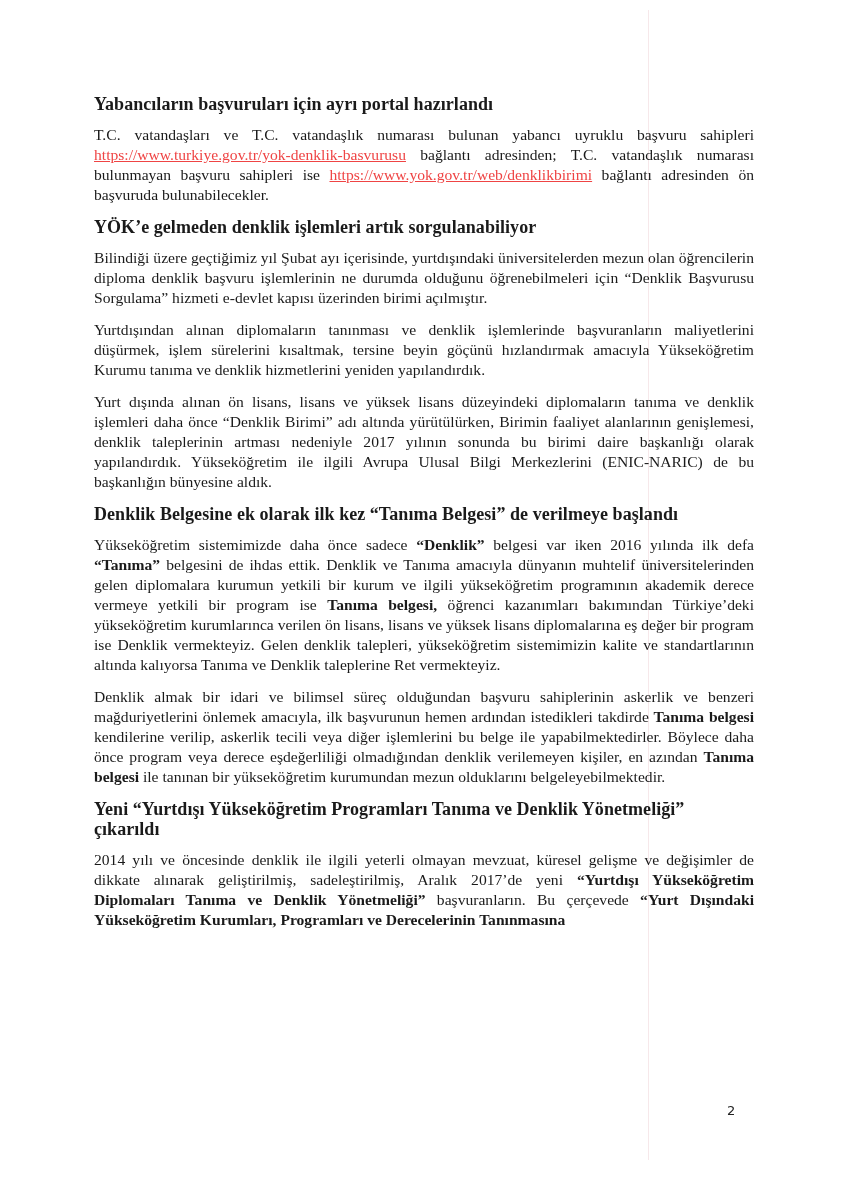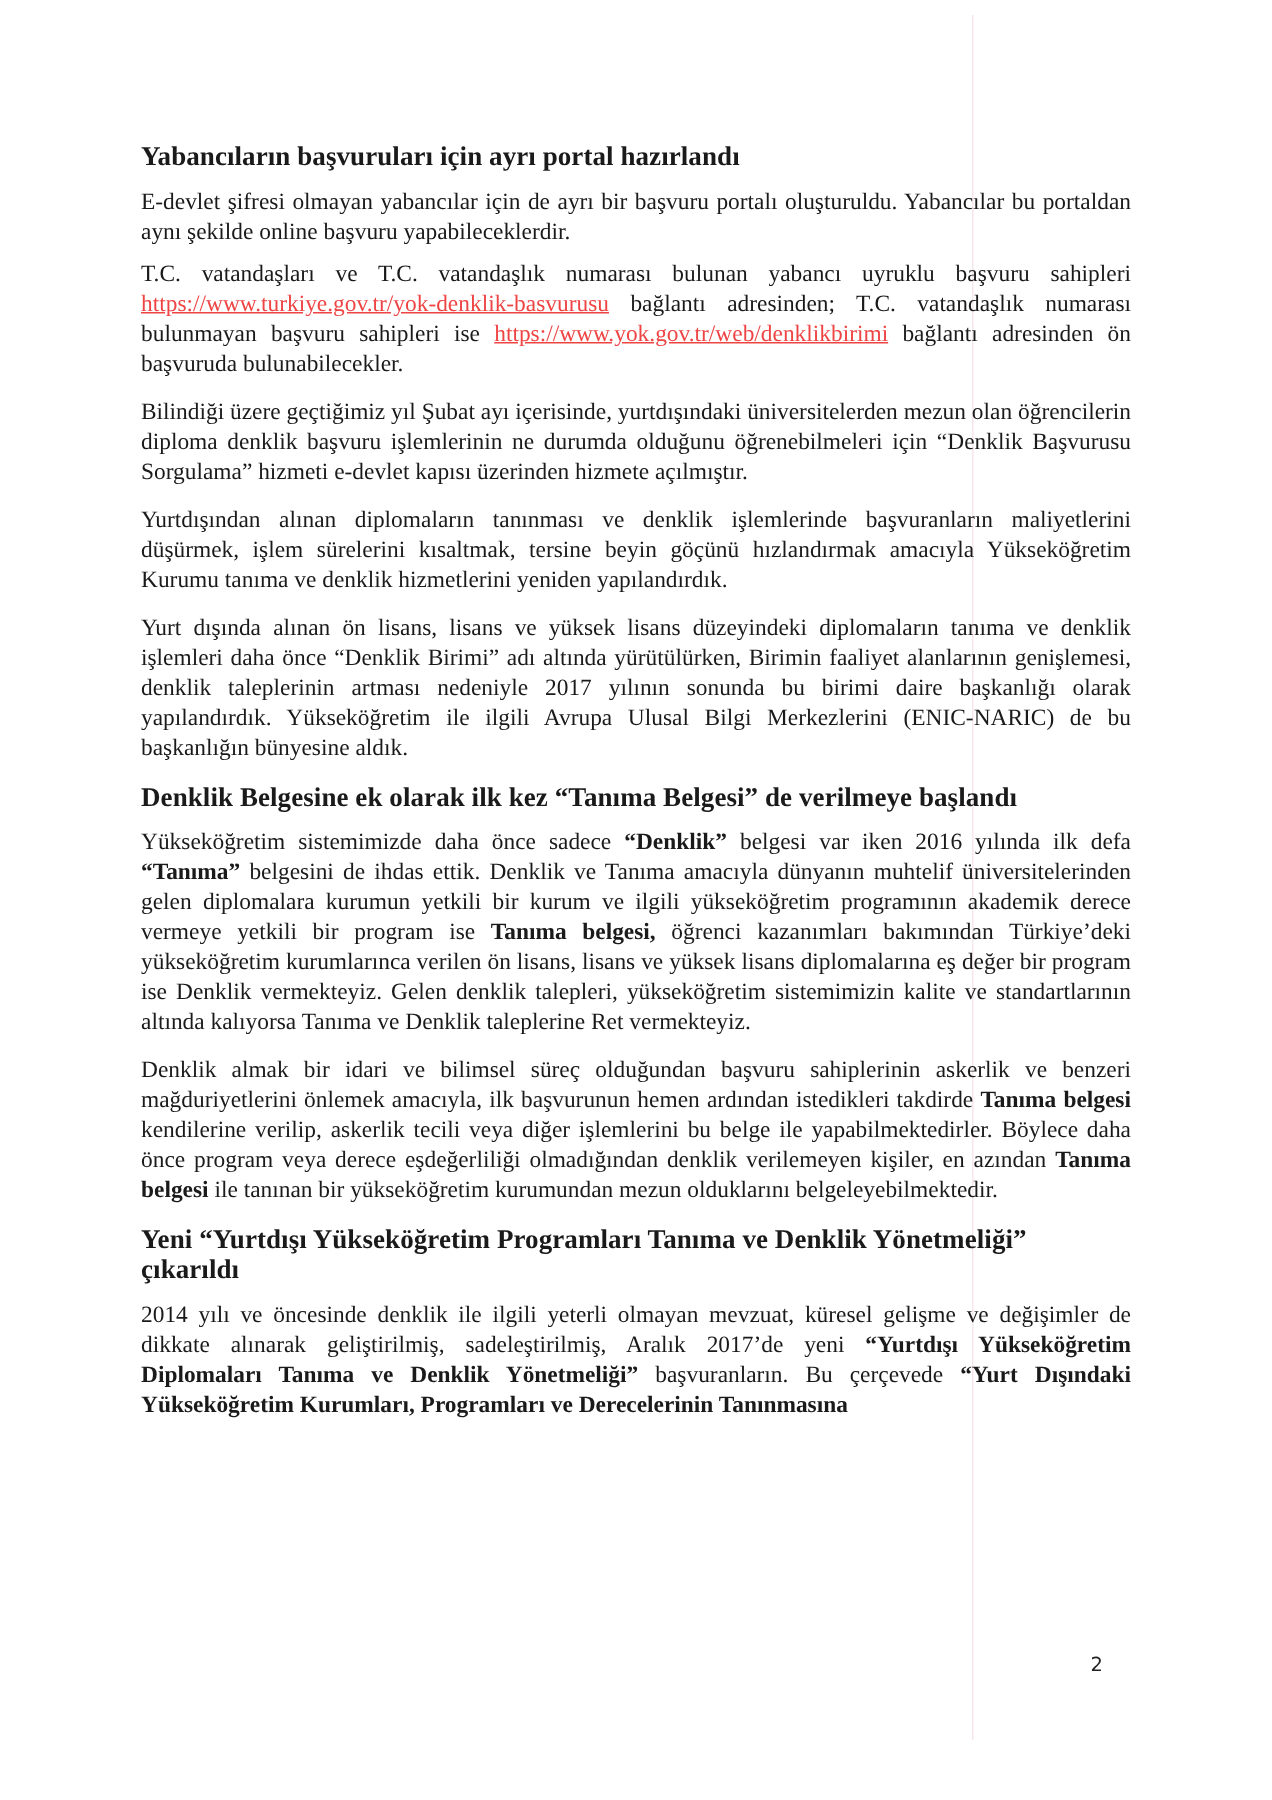--- a/index.html
+++ b/index.html
@@ -58,24 +58,24 @@
     b { font-weight: bold; }
   </style>
 </head>
 <body>
 
 <div class="faint-line"></div>
 
 <div class="page">
 
   <h2>Yabancıların başvuruları için ayrı portal hazırlandı</h2>
-  <p class="tight">E-devlet şifresi olmayan yabancılar için de ayrı bir başvuru portalı oluşturuldu. Yabancılar bu portaldan aynı şekilde online başvuru yapabileceklerdir.</p>
   <p><span>T.C. vatandaşları ve T.C. vatandaşlık numarası bulunan yabancı uyruklu başvuru sahipleri </span><a class="link">https://www.turkiye.gov.tr/yok-denklik-basvurusu</a><span>  bağlantı adresinden; T.C. vatandaşlık numarası bulunmayan başvuru sahipleri ise </span><a class="link">https://www.yok.gov.tr/web/denklikbirimi</a><span> bağlantı adresinden ön başvuruda bulunabilecekler.</span></p>
 
-  <p>Bilindiği üzere geçtiğimiz yıl Şubat ayı içerisinde, yurtdışındaki üniversitelerden mezun olan öğrencilerin diploma denklik başvuru işlemlerinin ne durumda olduğunu öğrenebilmeleri için “Denklik Başvurusu Sorgulama” hizmeti e-devlet kapısı üzerinden hizmete açılmıştır.</p>
+  <h2>YÖK’e gelmeden denklik işlemleri artık sorgulanabiliyor</h2>
+  <p>Bilindiği üzere geçtiğimiz yıl Şubat ayı içerisinde, yurtdışındaki üniversitelerden mezun olan öğrencilerin diploma denklik başvuru işlemlerinin ne durumda olduğunu öğrenebilmeleri için “Denklik Başvurusu Sorgulama” hizmeti e-devlet kapısı üzerinden birimi açılmıştır.</p>
 
   <p>Yurtdışından alınan diplomaların tanınması ve denklik işlemlerinde başvuranların maliyetlerini düşürmek, işlem sürelerini kısaltmak, tersine beyin göçünü hızlandırmak amacıyla Yükseköğretim Kurumu tanıma ve denklik hizmetlerini yeniden yapılandırdık.</p>
   <p>Yurt dışında alınan ön lisans, lisans ve yüksek lisans düzeyindeki diplomaların tanıma ve denklik işlemleri daha önce “Denklik Birimi” adı altında yürütülürken, Birimin faaliyet alanlarının genişlemesi, denklik taleplerinin artması nedeniyle 2017 yılının sonunda bu birimi daire başkanlığı olarak yapılandırdık. Yükseköğretim ile ilgili Avrupa Ulusal Bilgi Merkezlerini (ENIC-NARIC) de bu başkanlığın bünyesine aldık.</p>
 
   <h2>Denklik Belgesine ek olarak ilk kez “Tanıma Belgesi” de verilmeye başlandı</h2>
   <p><span>Yükseköğretim sistemimizde daha önce sadece </span><b>“Denklik”</b><span> belgesi var iken 2016 yılında ilk defa </span><b>“Tanıma”</b><span> belgesini de ihdas ettik. Denklik ve Tanıma amacıyla dünyanın muhtelif üniversitelerinden gelen diplomalara kurumun yetkili bir kurum ve ilgili yükseköğretim programının akademik derece vermeye yetkili bir program ise </span><b>Tanıma belgesi,</b><span> öğrenci kazanımları bakımından Türkiye’deki yükseköğretim kurumlarınca verilen ön lisans, lisans ve yüksek lisans diplomalarına eş değer bir program ise Denklik vermekteyiz. Gelen denklik talepleri, yükseköğretim sistemimizin kalite ve standartlarının altında kalıyorsa Tanıma ve Denklik taleplerine Ret vermekteyiz.</span></p>
   <p><span>Denklik almak bir idari ve bilimsel süreç olduğundan başvuru sahiplerinin askerlik ve benzeri mağduriyetlerini önlemek amacıyla, ilk başvurunun hemen ardından istedikleri takdirde </span><b>Tanıma belgesi</b><span> kendilerine verilip, askerlik tecili veya diğer işlemlerini bu belge ile yapabilmektedirler. Böylece daha önce program veya derece eşdeğerliliği olmadığından denklik verilemeyen kişiler, en azından </span><b>Tanıma belgesi</b><span> ile tanınan bir yükseköğretim kurumundan mezun olduklarını belgeleyebilmektedir.</span></p>
 
   <h2>Yeni “Yurtdışı Yükseköğretim Programları Tanıma ve Denklik Yönetmeliği” çıkarıldı</h2>
   <p><span>2014 yılı ve öncesinde denklik ile ilgili yeterli olmayan mevzuat, küresel gelişme ve değişimler de dikkate alınarak geliştirilmiş, sadeleştirilmiş, Aralık 2017’de yeni </span><b>“Yurtdışı Yükseköğretim Diplomaları Tanıma ve Denklik Yönetmeliği”</b><span> başvuranların. Bu çerçevede </span><b>“Yurt Dışındaki Yükseköğretim Kurumları, Programları ve Derecelerinin Tanınmasına</b></p>

